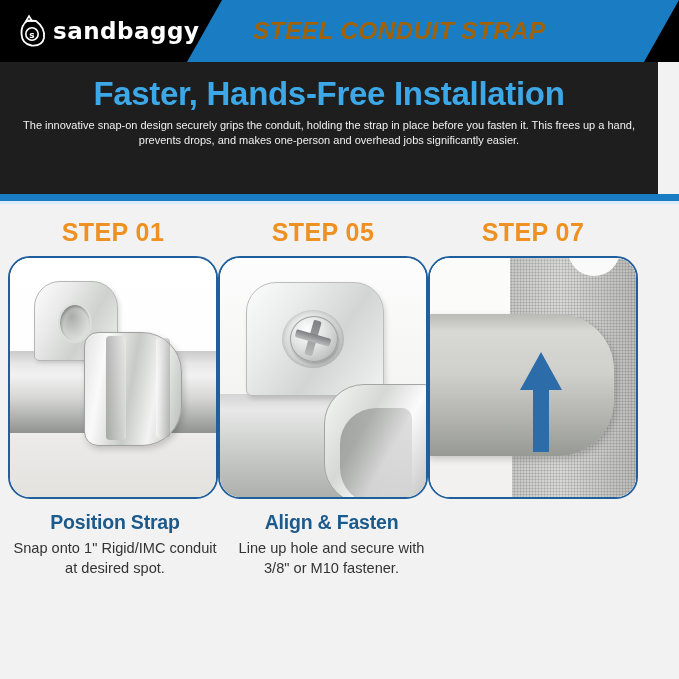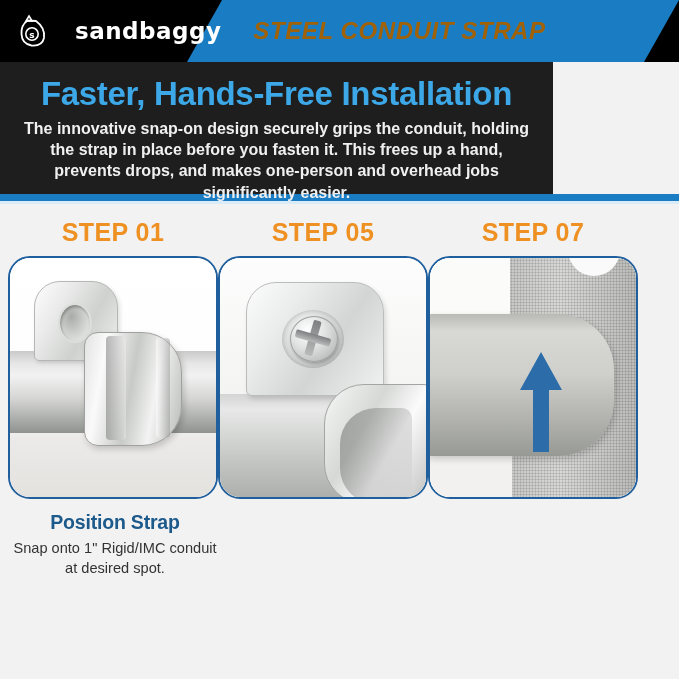--- a/index.html
+++ b/index.html
@@ -51,21 +51,20 @@
     height: 34px;
   }
   .logo-text {
     color: #ffffff;
     font-size: 23px;
     font-weight: bold;
     letter-spacing: 0.5px;
     font-family: "DejaVu Sans", sans-serif;
     text-transform: lowercase;
     line-height: 1;
-    margin-left: 22px;
   }
   .brand-title {
     position: absolute;
     left: 0; top: 0;
     width: 679px; height: 62px;
     display: flex;
     align-items: center;
     justify-content: center;
     padding-left: 120px;
     box-sizing: border-box;
@@ -74,42 +73,42 @@
     font-weight: bold;
     font-style: italic;
     letter-spacing: 0.6px;
     z-index: 4;
     pointer-events: none;
   }
 
   
   .headline-block {
     position: relative;
-    width: 553px;
+    width: 658px;
     height: 132px;
     background: #1e1e1e;
     box-sizing: border-box;
     padding: 10px 18px 0 18px;
     text-align: center;
   }
   .headline {
     color: #3da8e8;
     font-size: 33px;
     font-weight: bold;
     letter-spacing: -0.3px;
     line-height: 1.12;
     margin: 4px 0 5px 0;
   }
   .subhead {
     color: #f0f0f0;
-    font-size: 16px;
+    font-size: 11px;
     line-height: 1.33;
     margin: 0 auto;
     max-width: 640px;
-    font-weight: bold;
+    font-weight: normal;
   }
   .blue-rule {
     width: 679px;
     height: 7px;
     background: #1a7dc4;
   }
   .blue-rule-light {
     width: 679px;
     height: 3px;
     background: #d9ecf8;
@@ -422,16 +421,20 @@
     </div>
 
   </div>
 
   <div class="captions">
     <div class="caption">
       <div class="caption-title">Position Strap</div>
       <div class="caption-body">Snap onto 1" Rigid/IMC conduit at desired spot.</div>
     </div>
     <div class="caption">
+      <div class="caption-title">Align &amp; Fasten</div>
+      <div class="caption-body">Line up hole and secure with 3/8" or M10 fastener.</div>
+    </div>
+    <div class="caption">
     </div>
   </div>
 
 </div>
 
 </body></html>

